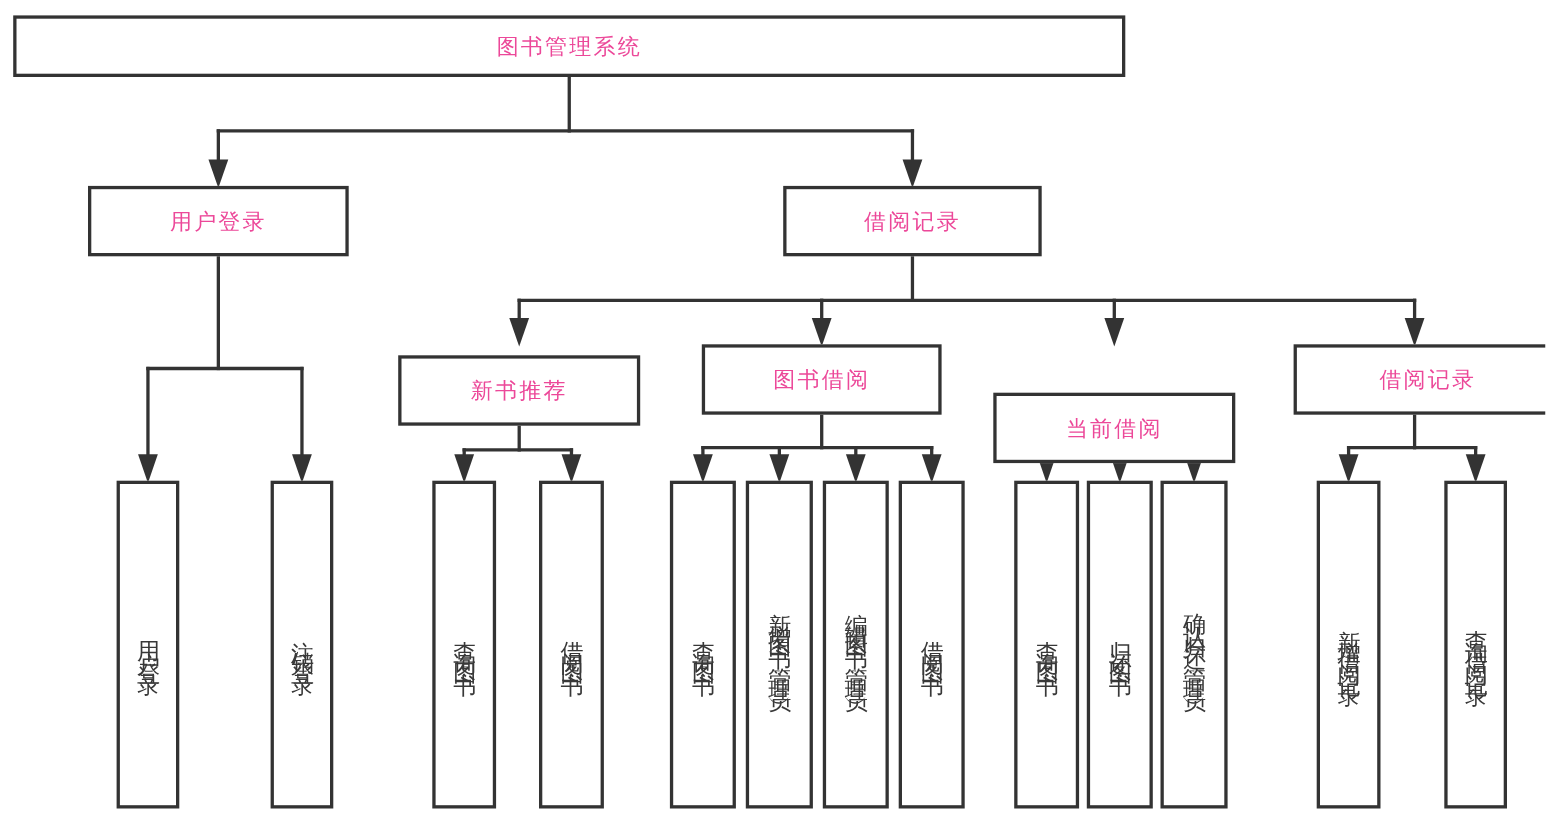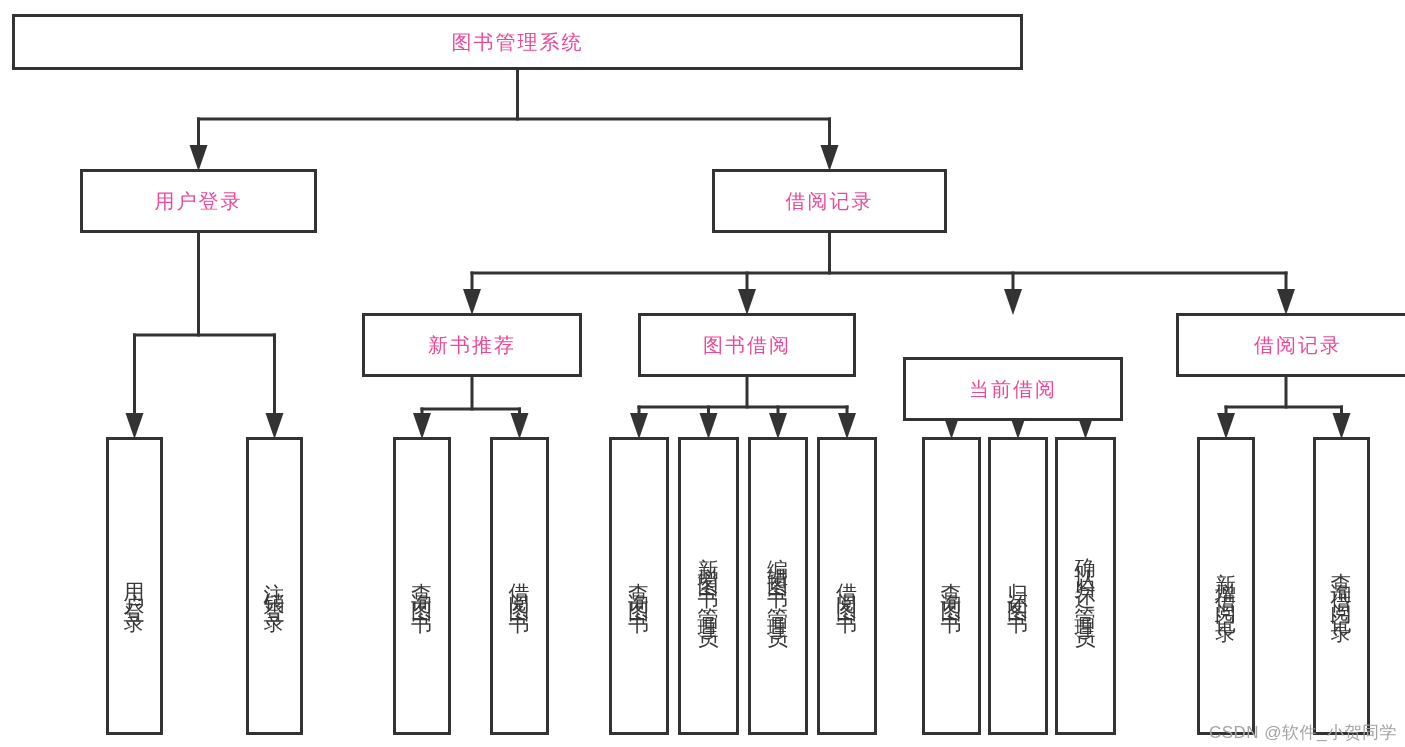--- a/index.html
+++ b/index.html
@@ -113,21 +113,21 @@
   <div id="nodes">
       <div class="node" style="left: 12px; top: 14px; width: 1011px; height: 56px;">
         <span class="lbl-h">图书管理系统</span>
       </div>
       <div class="node" style="left: 80px; top: 169px; width: 237px; height: 64px;">
         <span class="lbl-h">用户登录</span>
       </div>
       <div class="node" style="left: 712px; top: 169px; width: 235px; height: 64px;">
         <span class="lbl-h">借阅记录</span>
       </div>
-      <div class="node" style="left: 362px; top: 313px; width: 220px; height: 64px;">
+      <div class="node" style="left: 362px; top: 323px; width: 220px; height: 64px;">
         <span class="lbl-h">新书推荐</span>
       </div>
       <div class="node" style="left: 638px; top: 313px; width: 218px; height: 64px; font-family: Liberation Mono, monospace;">
         <span class="lbl-h">图书借阅</span>
       </div>
       <div class="node" style="left: 903px; top: 313px; width: 220px; height: 64px; margin-top: 44px;">
         <span class="lbl-h">当前借阅</span>
       </div>
       <div class="node" style="left: 1176px; top: 313px; width: 244px; height: 64px;">
         <span class="lbl-h">借阅记录</span>
@@ -165,14 +165,13 @@
       <div class="node" style="left: 1055px; top: 437px; width: 61px; height: 298px;">
         <span class="lbl-v">确认归还（管理员）</span>
       </div>
       <div class="node" style="left: 1197px; top: 437px; width: 58px; height: 298px;">
         <span class="lbl-v">新增借阅记录</span>
       </div>
       <div class="node" style="left: 1313px; top: 437px; width: 57px; height: 298px;">
         <span class="lbl-v">查询借阅记录</span>
       </div>
     </div>
-  <div id="watermark">CSDN @软件_小贺同学</div>
 </div>
 
 </body></html>

